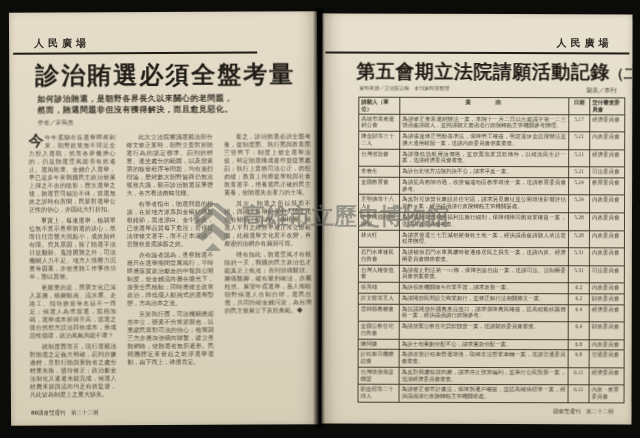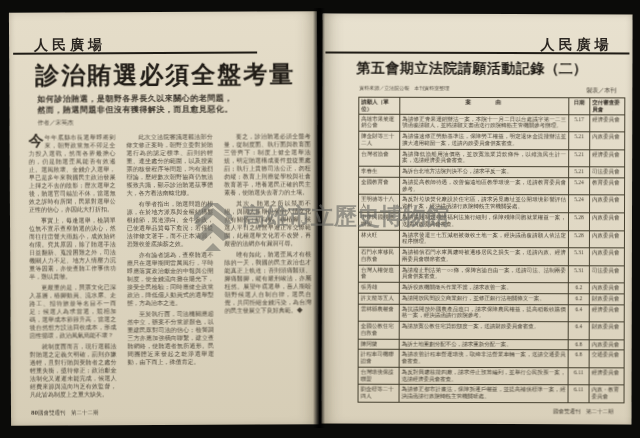--- a/index.html
+++ b/index.html
@@ -17,42 +17,42 @@
     box-shadow:inset -14px 0 18px -12px rgba(40,30,10,.45), inset 3px 0 6px -3px rgba(40,30,10,.25);
     transform:rotate(-0.3deg);
   }
   .page-right{
     left:322px;top:14px;width:310px;height:410px;
     background:linear-gradient(180deg,#e8e1cf 0%,#e0d8c4 55%,#d9d0ba 100%);
     box-shadow:inset 14px 0 18px -12px rgba(40,30,10,.45), inset -3px 0 6px -3px rgba(40,30,10,.25);
     transform:rotate(0.15deg);
   }
 
-  .section-header{position:absolute;font-size:14px;letter-spacing:4px;font-weight:600;color:var(--ink);}
+  .section-header{position:absolute;font-size:10px;letter-spacing:4px;font-weight:600;color:var(--ink);}
   .hd-left{left:25px;top:24px;}
   .hd-right{right:20px;top:22px;}
   .rule{position:absolute;height:2px;background:var(--rule);}
   .rule-left{left:4px;top:40px;width:244px;}
   .rule-right{left:3px;top:38px;right:3px;}
 
   
   .l-title{position:absolute;left:26px;top:47px;font-size:24px;font-weight:700;letter-spacing:2px;color:#201c16;filter:blur(.15px);}
   .l-sub{position:absolute;left:28px;top:81px;font-size:8px;line-height:11px;font-weight:700;color:#39332a;letter-spacing:.5px;filter:blur(.2px);}
   .l-byline{position:absolute;left:28px;top:106px;font-size:6px;color:#4c463b;filter:blur(.2px);}
   .cols{position:absolute;left:19px;top:121px;width:282px;height:287px;display:flex;gap:11px;}
   .col{flex:1;font-size:6px;line-height:8px;text-align:justify;color:var(--body-ink);overflow:hidden;filter:blur(.28px);}
   .col p{text-indent:12px;margin-bottom:3px;}
   .col p.first{text-indent:0;}
   .dropcap{float:left;font-size:15px;line-height:15px;font-weight:700;margin:0 1px 0 0;color:#332d24;}
   .l-footer{position:absolute;left:20px;top:396px;font-size:5.5px;color:#4c463b;display:flex;align-items:baseline;filter:blur(.2px);}
   .l-footer .pn{font-size:7px;font-weight:700;}
 
   
   .r-title-wrap{position:absolute;left:34px;top:45px;color:#1e1a14;filter:blur(.15px);white-space:nowrap;}
-  .r-title{font-size:14px;font-weight:700;letter-spacing:.5px;display:inline;}
+  .r-title{font-size:19px;font-weight:700;letter-spacing:.5px;display:inline;}
   .r-title-suffix{font-size:14px;font-weight:700;display:inline;}
   .r-subnote-l{position:absolute;left:37px;top:71px;font-size:5px;color:#4c463b;filter:blur(.2px);}
   .r-subnote-r{position:absolute;right:16px;top:72px;font-size:6px;color:#3d372d;filter:blur(.2px);}
   .ptable{position:absolute;left:36px;top:83px;width:267px;height:306px;border:1px solid var(--table-line);
     display:flex;flex-direction:column;font-size:5.5px;line-height:6.8px;color:#433d31;filter:blur(.26px);}
   .trow{display:flex;border-bottom:1px solid var(--table-line);flex:1 0 auto;}
   .trow:last-child{border-bottom:none;}
   .tc{padding:1px 2px;overflow:hidden;}
   .c1{width:41px;border-right:1px solid var(--table-line);}
   .c2{flex:1;border-right:1px solid var(--table-line);text-align:justify;}

